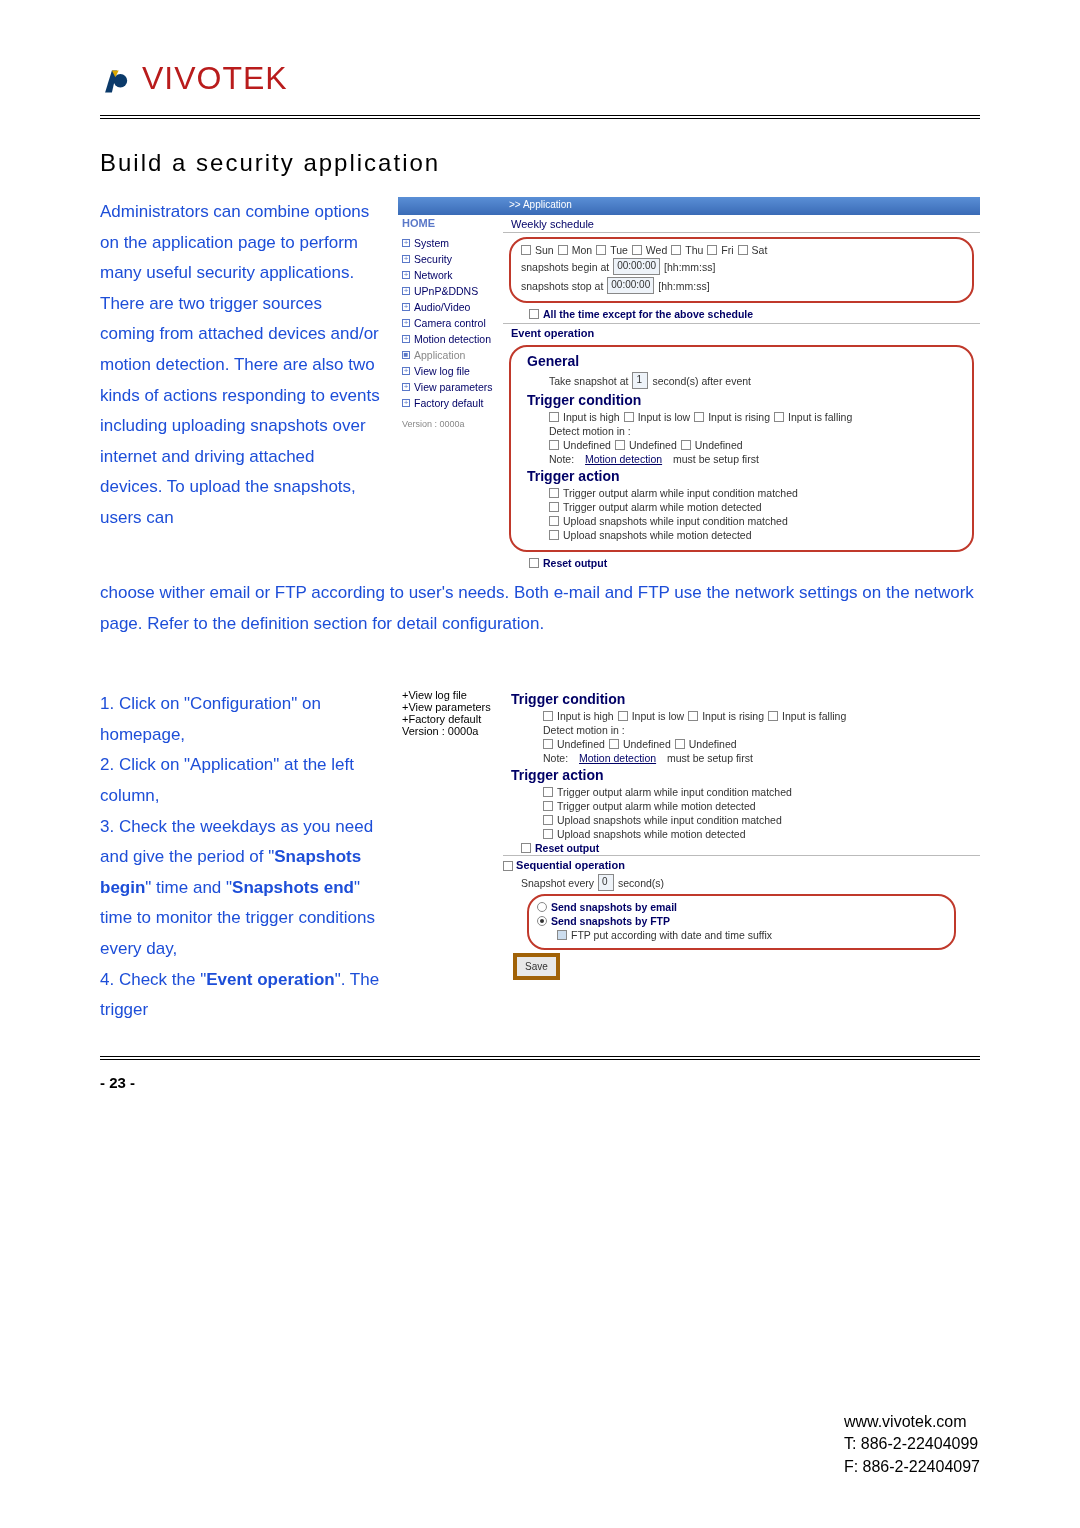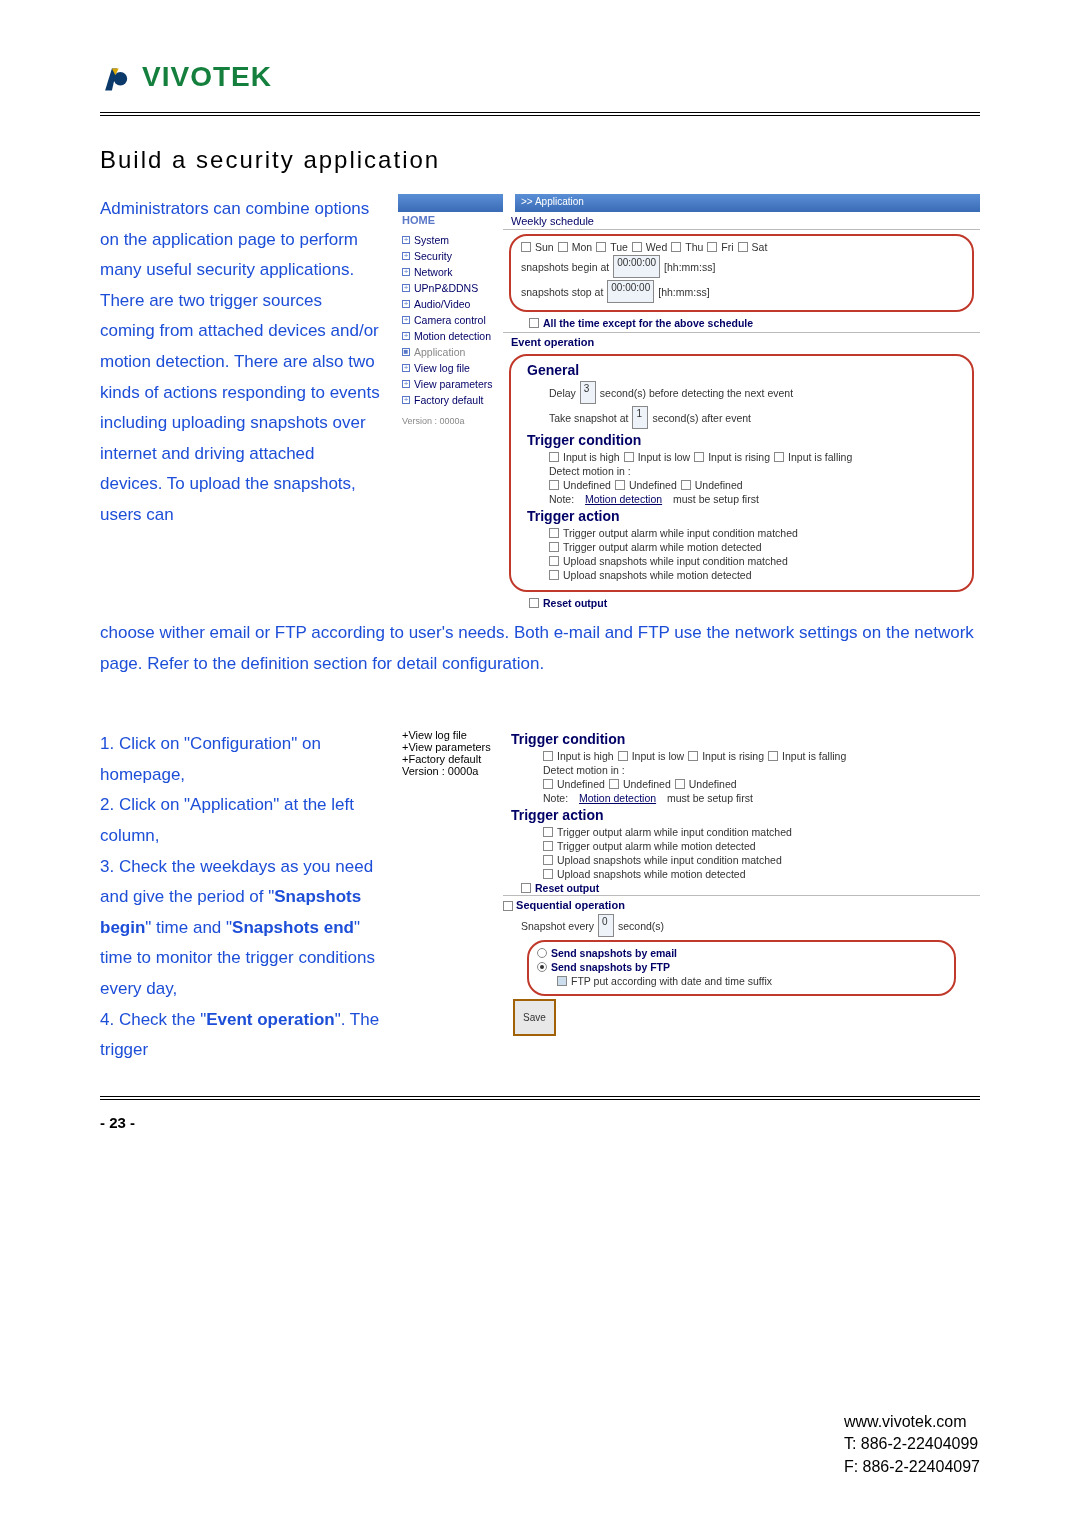--- a/index.html
+++ b/index.html
@@ -21,24 +21,24 @@
     align-items: center;
     gap: 8px;
     margin-bottom: 18px;
   }
   .logo-icon {
     width: 34px; height: 34px;
     position: relative;
   }
   .logo-icon svg { width: 100%; height: 100%; }
   .logo-text {
-    font-weight: 700;
-    font-size: 28px;
+    font-weight: 400;
+    font-size: 32px;
     letter-spacing: 1px;
-    color: #15803d;
+    color: #b91c1c;
   }
   hr.double {
     border: none;
     border-top: 4px double #000;
     margin-bottom: 30px;
   }
   h2.title {
     font-size: 24px;
     font-weight: 400;
     letter-spacing: 2px;
@@ -70,21 +70,20 @@
     width: 105px;
     padding: 6px 4px 0 4px;
     border-right: 0;
   }
   .app1 .header-bar {
     height: 18px;
     background: linear-gradient(#5a8fd6,#3a6bb6);
     color:#fff;
     font-size:10px;
     padding:2px 6px;
-    margin-left:12px;
   }
   .app1 .home {
     text-align:left;
     color:#5a78c8;
     font-weight:bold;
     padding:2px 0 6px 0;
     font-size:11px;
   }
   .app1 .navitem {
     display:flex;
@@ -108,29 +107,29 @@
     border-bottom:1px solid #bbb;
   }
   .red-oval {
     border:2px solid #c0392b;
     border-radius:18px;
     padding:4px 10px 6px 10px;
     margin:4px 6px;
   }
   .row { display:flex;align-items:center;gap:4px;font-size:10.5px;padding:1px 0; color:#333;}
   .cb { width:10px;height:10px;border:1px solid #888;display:inline-block;flex-shrink:0;}
-  .tf { border:1px solid #888;background:#eef3f9;font-size:10px;padding:0 3px;height:23px;line-height:13px;display:inline-block;}
+  .tf { border:1px solid #888;background:#eef3f9;font-size:10px;padding:0 3px;height:17px;line-height:13px;display:inline-block;}
   .sec-hdr { color:#006;font-weight:bold;font-size:11px;padding:3px 0 2px 8px;}
   .sub-hdr { color:#006;font-weight:bold;font-size:14px;padding:2px 0 2px 24px;}
   .indent1 { padding-left:40px; }
   .indent2 { padding-left:26px; }
   .note a { color:#006;text-decoration:underline; }
   .radio { width:10px;height:10px;border:1px solid #888;border-radius:50%;display:inline-block;flex-shrink:0;position:relative;}
   .radio.sel::after{content:"";position:absolute;inset:2px;border-radius:50%;background:#333;}
-  .btn { border:2px solid #a16207;background:#e8e8e8;font-size:10px;padding:11px 8px;display:inline-block;}
+  .btn { border:4px solid #a16207;background:#e8e8e8;font-size:10px;padding:4px 8px;display:inline-block;}
 
   .section2 {
     display:flex;
     gap:18px;
     align-items:flex-start;
     margin-top:50px;
   }
   .section2 .body-text { flex:0 0 280px; }
   .section2 .shot2 { flex:1 1 auto; }
   .shot2 {
@@ -264,25 +263,20 @@
           <div class="row indent2">
             <span class="cb"></span>
             <b style="color:#006;">All the time except for the above schedule</b>
           </div>
 
           <div class="sec-hdr" style="border-top:1px solid #bbb;margin-top:2px;">Event operation</div>
 
           <div class="red-oval" style="padding-bottom:8px;">
             <div class="sub-hdr" style="padding-left:6px;">General</div>
             <div class="row" style="padding-left:28px;">
-              <span>Delay</span>
-              <span class="tf" style="width:16px;">3</span>
-              <span>second(s) before detecting the next event</span>
-            </div>
-            <div class="row" style="padding-left:28px;">
               <span>Take snapshot at</span>
               <span class="tf" style="width:16px;">1</span>
               <span>second(s) after event</span>
             </div>
             <div class="sub-hdr" style="padding-left:6px;">Trigger condition</div>
             <div class="row" style="padding-left:28px;">
               <span class="cb"></span>
                 <span>Input is high</span>
               <span class="cb"></span>
                 <span>Input is low</span>

